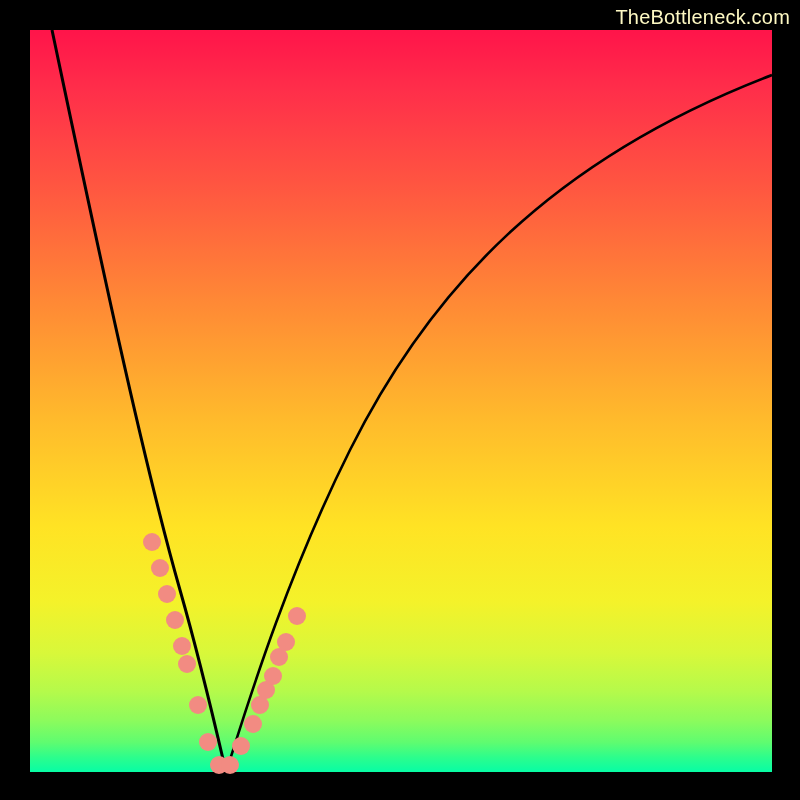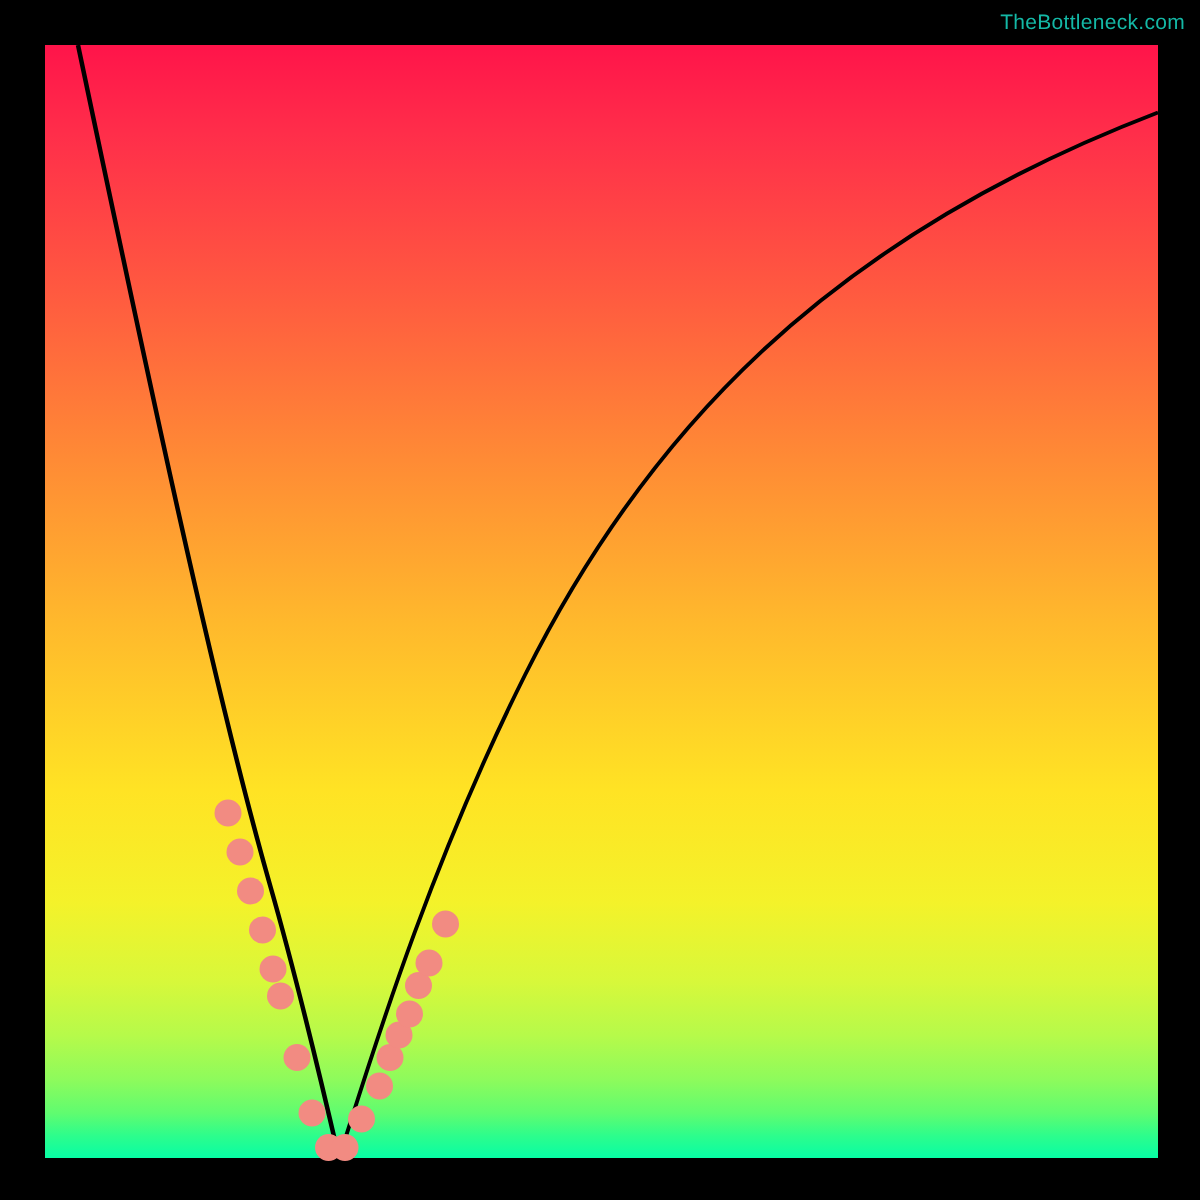--- a/index.html
+++ b/index.html
@@ -30,22 +30,22 @@
       #8dfb5c 93%,
       #5ffc70 96%,
       #2dfd8c 98%,
       #07fda5 100%
     );
   }
   .watermark {
     position: absolute;
     top: 6px;
     right: 10px;
-    color: #14b8a6;
-    font-size: 14px;
+    color: #fef9c3;
+    font-size: 20px;
     font-weight: 500;
     letter-spacing: 0.2px;
   }
   .curve {
     position: absolute;
     left: 0;
     top: 0;
     pointer-events: none;
   }
   .dot {

